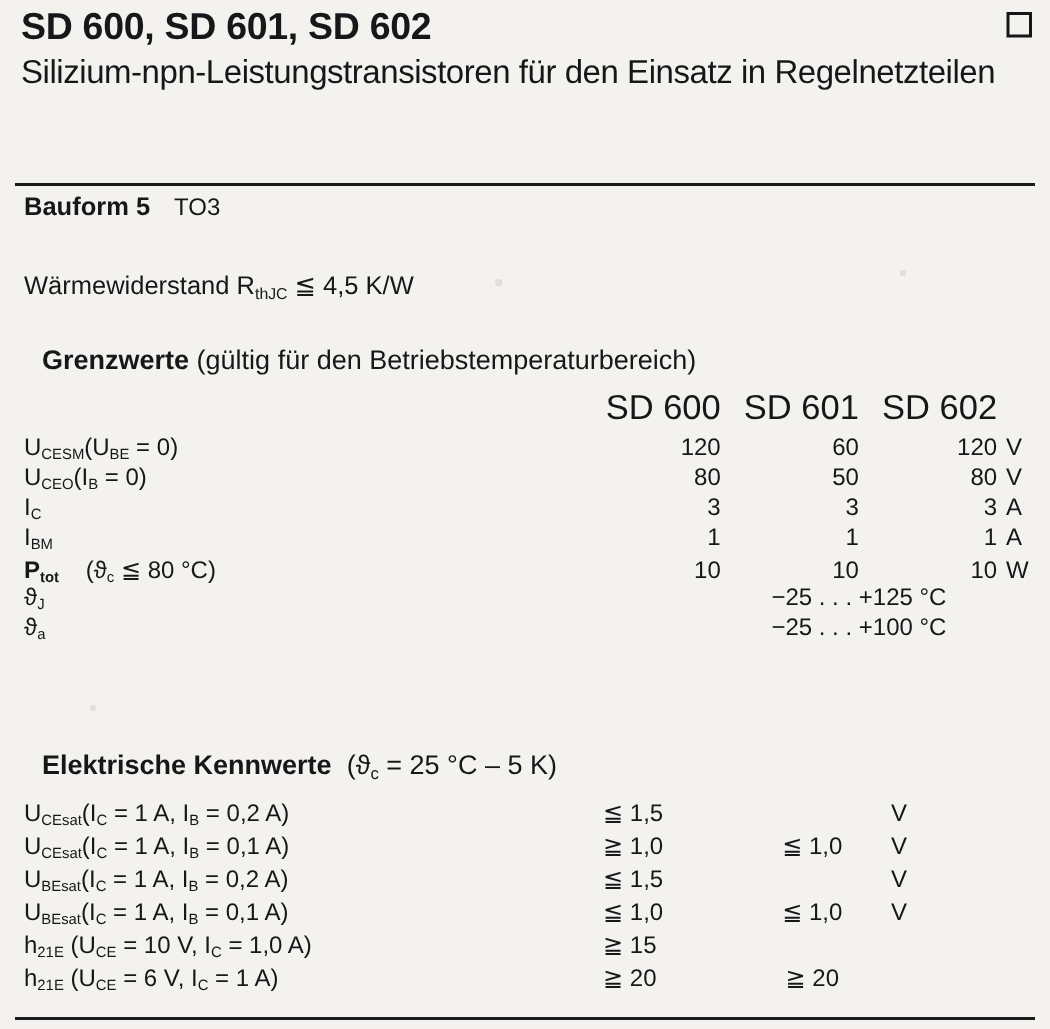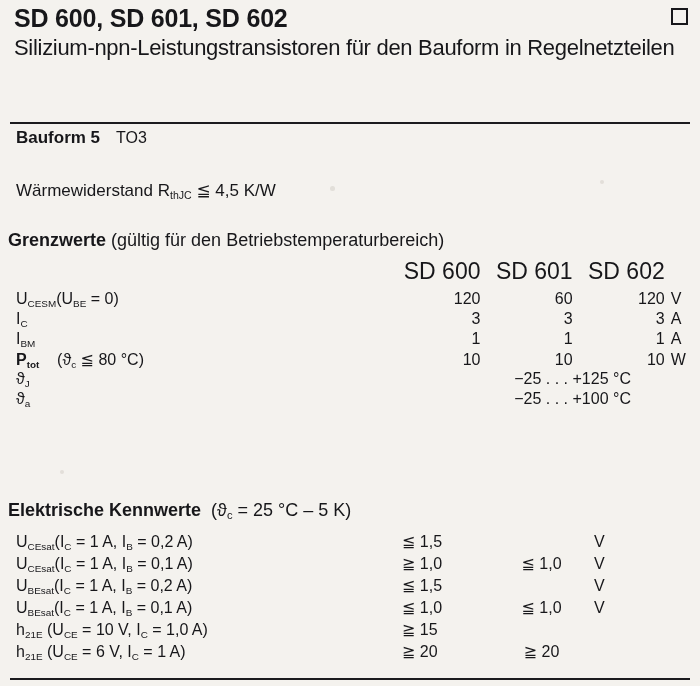--- a/index.html
+++ b/index.html
@@ -64,21 +64,21 @@
     left: 16px;
   }
   .line-bauform { top: 128px; font-size: 17px; }
   .line-bauform b { font-weight: bold; }
   .line-bauform .val { margin-left: 16px; font-size: 16px; }
 
   .line-waerme { top: 180px; font-size: 17px; }
 
   .sec-head {
     position: absolute;
-    left: 8px;
+    left: 28px;
     font-size: 18px;
   }
   .sec-head b { font-weight: bold; }
   .sec-grenz { top: 230px; }
   .sec-elek { top: 500px; }
 
   sub {
     font-size: 0.62em;
     vertical-align: baseline;
     position: relative;
@@ -162,21 +162,21 @@
 </style>
 </head>
 <body>
 
 <div class="page">
 
   <div class="corner-square"></div>
 
   <div class="hdr">
     <div class="title">SD 600, SD 601, SD 602</div>
-    <div class="subtitle">Silizium-npn-Leistungstransistoren für den Bauform in Regelnetzteilen</div>
+    <div class="subtitle">Silizium-npn-Leistungstransistoren für den Einsatz in Regelnetzteilen</div>
   </div>
 
   <div class="rule rule-top"></div>
 
   <div class="blk line-bauform">
     <b>Bauform 5</b><span class="val">TO3</span>
   </div>
 
   <div class="blk line-waerme">
     <span>Wärmewiderstand R</span><sub>thJC</sub> <span>≦ 4,5 K/W</span>
@@ -198,20 +198,27 @@
     </tr>
 
     <tr>
       <td class="lbl"><span>U</span><sub>CESM</sub><span>(U</span><sub>BE</sub><span> = 0)</span></td>
       <td class="col">120</td>
       <td class="col">60</td>
       <td class="col">120</td>
       <td class="unit">V</td>
     </tr>
 
+    <tr>
+      <td class="lbl"><span>U</span><sub>CEO</sub><span>(I</span><sub>B</sub><span> = 0)</span></td>
+      <td class="col">80</td>
+      <td class="col">50</td>
+      <td class="col">80</td>
+      <td class="unit">V</td>
+    </tr>
 
     <tr>
       <td class="lbl"><span>I</span><sub>C</sub></td>
       <td class="col">3</td>
       <td class="col">3</td>
       <td class="col">3</td>
       <td class="unit">A</td>
     </tr>
 
     <tr>

